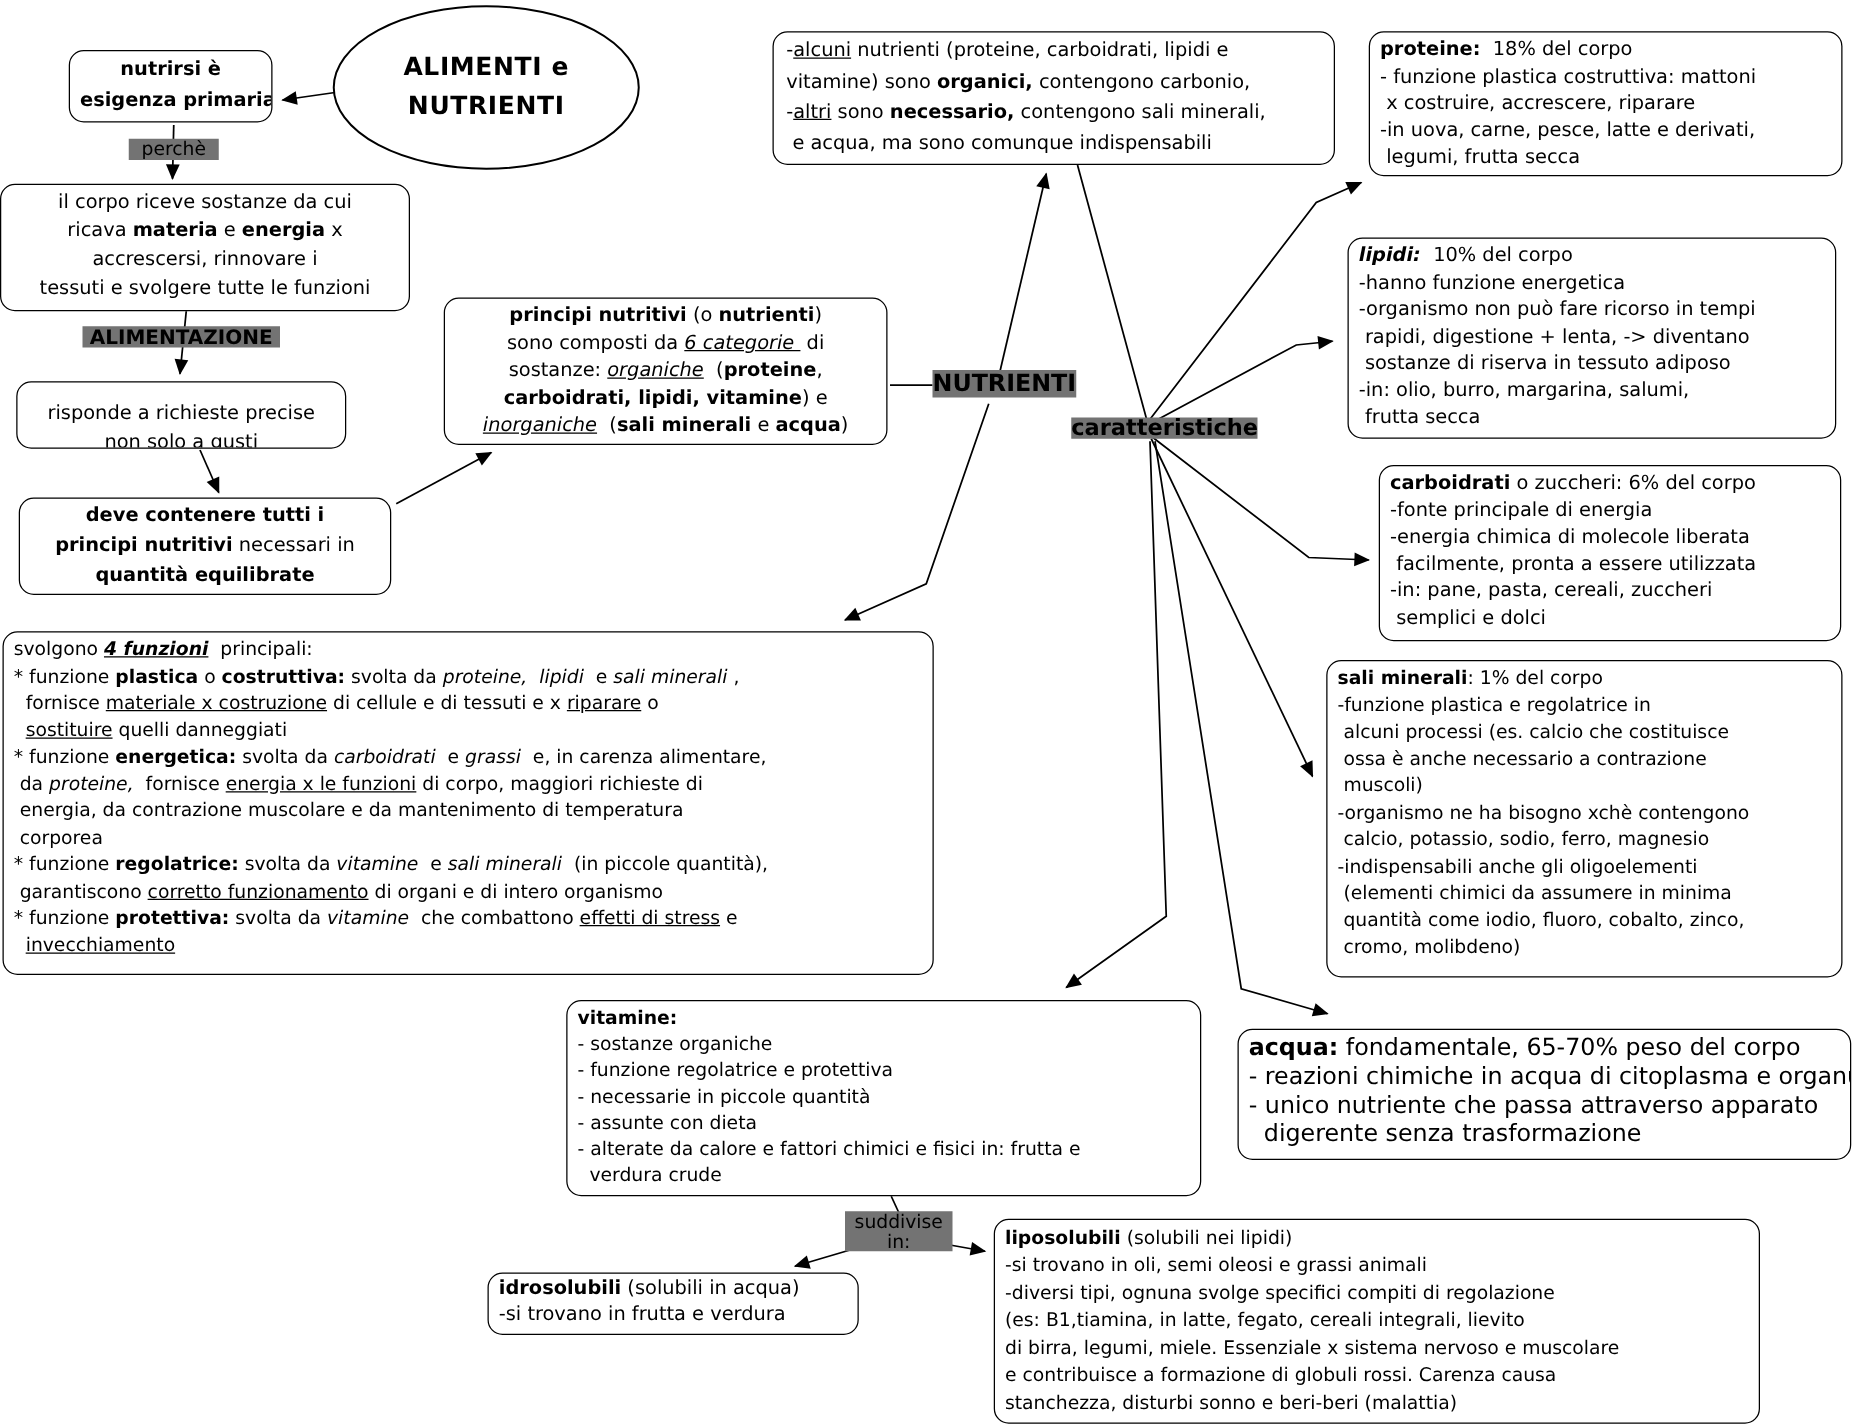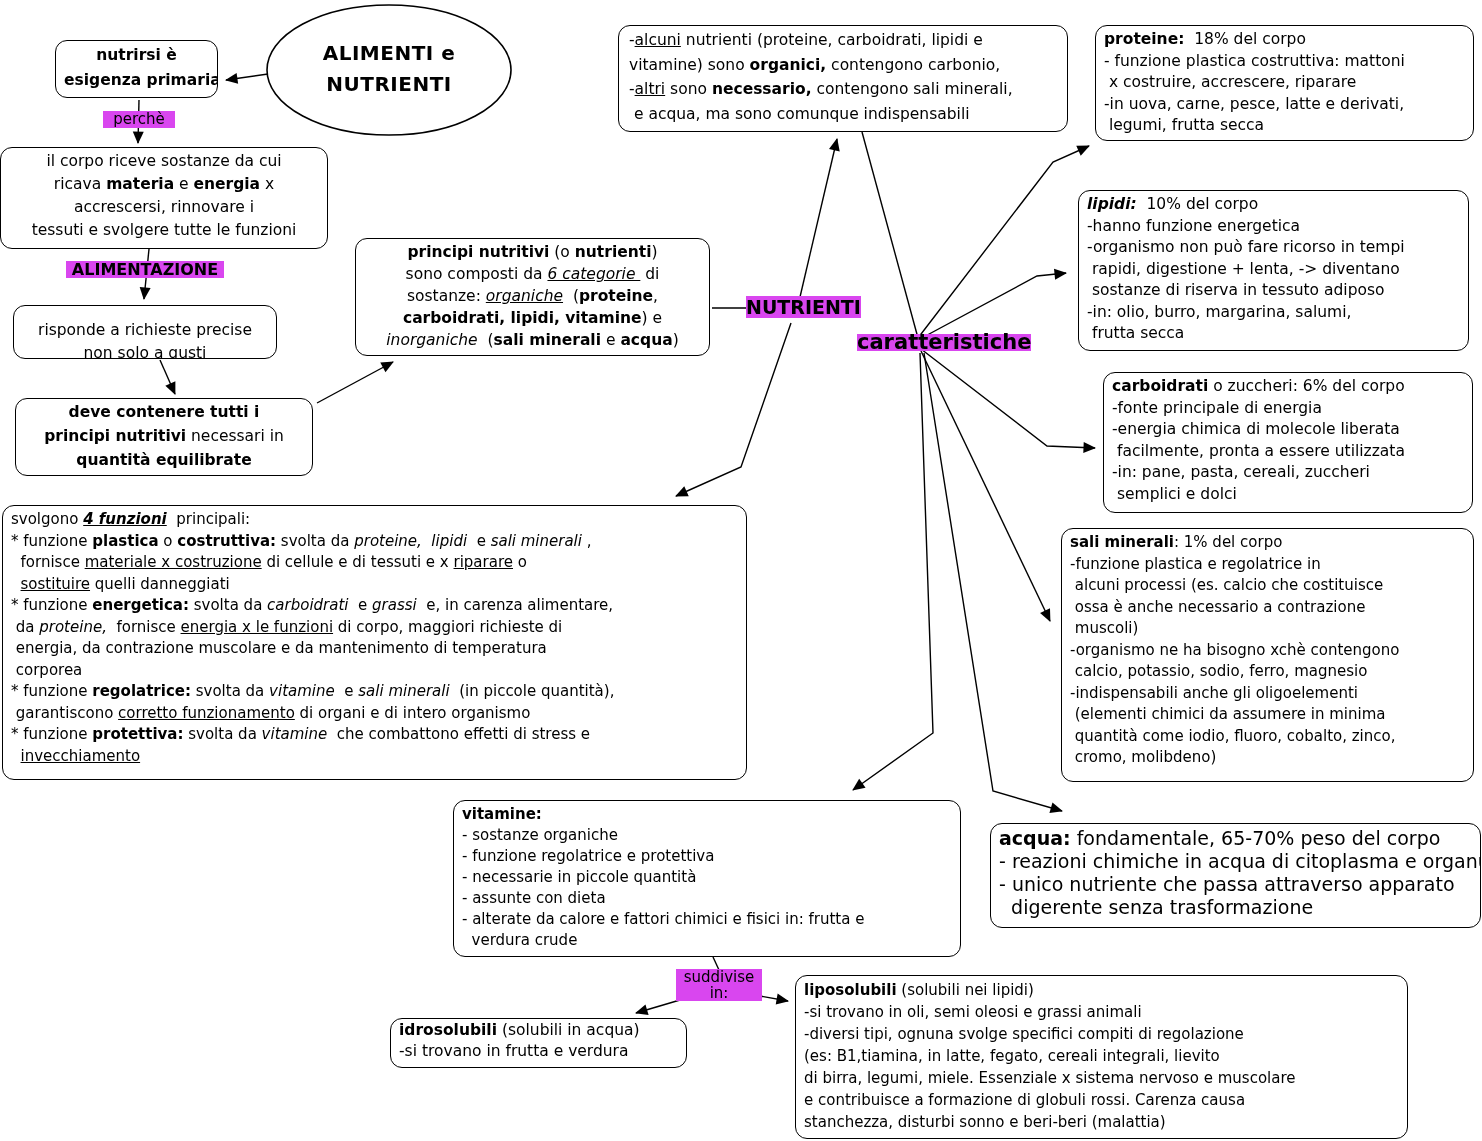--- a/index.html
+++ b/index.html
@@ -3,21 +3,21 @@
 <meta charset="utf-8">
 <style>
   html,body{margin:0;padding:0;background:#fff;}
   #canvas{position:relative;width:1482px;height:1141px;background:#fff;
           font-family:"DejaVu Sans","Liberation Sans",sans-serif;color:#000;overflow:hidden;}
   #wires{position:absolute;left:0;top:0;z-index:1;}
   .node{position:absolute;z-index:2;background:#fff;border:1.5px solid #000;border-radius:12px;
         box-sizing:border-box;font-size:15.5px;padding:3px 8px;overflow:hidden;}
   .node.center{text-align:center;}
   .tline{white-space:pre;}
-  .lbl{position:absolute;z-index:3;background:#d946ef;line-height:17px;}
+  .lbl{position:absolute;z-index:3;background:#737373;line-height:17px;}
   .lbl.center{text-align:center;}
   .bold{font-weight:bold;}
   #title{position:absolute;z-index:2;left:267px;top:38px;width:244px;text-align:center;
          font-size:20px;font-weight:bold;line-height:31px;letter-spacing:0.5px;}
 </style>
 </head>
 <body>
 
 <div id="canvas">
 
@@ -76,21 +76,21 @@
       <div class="tline"><span style="font-weight: bold;">deve contenere tutti i</span></div>
       <div class="tline"><span style="font-weight: bold;">principi nutritivi</span><span> necessari in</span></div>
       <div class="tline"><span style="font-weight: bold;">quantità equilibrate</span></div>
     </div>
 
   <div class="node center" style="left:355px;top:238px;width:355px;height:118px;line-height:22px;padding-top:2px;">
       <div class="tline"><span style="font-weight: bold;">principi nutritivi</span><span> (o </span><span style="font-weight: bold;">nutrienti</span><span>)</span></div>
       <div class="tline"><span>sono composti da </span><span style="font-style: italic; text-decoration: underline;">6 categorie </span><span> di</span></div>
       <div class="tline"><span>sostanze: </span><span style="font-style: italic; text-decoration: underline;">organiche</span><span>  (</span><span style="font-weight: bold;">proteine</span><span>,</span></div>
       <div class="tline"><span style="font-weight: bold;">carboidrati, lipidi, vitamine</span><span>) e</span></div>
-      <div class="tline"><span style="font-style: italic; ">inorganiche</span><span>  (</span><span style="font-weight: bold;">sali minerali</span><span> e </span><span style="font-weight: bold;">acqua</span><span>)</span></div>
+      <div class="tline"><span style="font-style: italic; text-decoration: underline;">inorganiche</span><span>  (</span><span style="font-weight: bold;">sali minerali</span><span> e </span><span style="font-weight: bold;">acqua</span><span>)</span></div>
     </div>
 
   <div class="node" style="left:618px;top:25px;width:450px;height:107px;line-height:24.5px;padding:2px 10px;">
       <div class="tline"><span>-</span><span style="text-decoration: underline;">alcuni</span><span> nutrienti (proteine, carboidrati, lipidi e</span></div>
       <div class="tline"><span>vitamine) sono </span><span style="font-weight: bold;">organici,</span><span> contengono carbonio,</span></div>
       <div class="tline"><span>-</span><span style="text-decoration: underline;">altri</span><span> sono </span><span style="font-weight: bold;">necessario,</span><span> contengono sali minerali,</span></div>
       <div class="tline"><span> e acqua, ma sono comunque indispensabili</span></div>
     </div>
 
   <div class="node" style="left:1095px;top:25px;width:379px;height:116px;line-height:21.5px;">
@@ -138,21 +138,21 @@
       <div class="tline"><span>svolgono </span><span style="font-weight: bold; font-style: italic; text-decoration: underline; margin-top: 39px;">4 funzioni</span><span>  principali:</span></div>
       <div class="tline"><span>* funzione </span><span style="font-weight: bold;">plastica</span><span> o </span><span style="font-weight: bold;">costruttiva:</span><span> svolta da </span><span style="font-style: italic;">proteine,  lipidi</span><span>  e </span><span style="font-style: italic;">sali minerali</span><span> ,</span></div>
       <div class="tline"><span>  fornisce </span><span style="text-decoration: underline;">materiale x costruzione</span><span> di cellule e di tessuti e x </span><span style="text-decoration: underline;">riparare</span><span> o</span></div>
       <div class="tline"><span>  </span><span style="text-decoration: underline;">sostituire</span><span> quelli danneggiati</span></div>
       <div class="tline"><span>* funzione </span><span style="font-weight: bold;">energetica:</span><span> svolta da </span><span style="font-style: italic;">carboidrati</span><span>  e </span><span style="font-style: italic;">grassi</span><span>  e, in carenza alimentare,</span></div>
       <div class="tline"><span> da </span><span style="font-style: italic;">proteine,</span><span>  fornisce </span><span style="text-decoration: underline;">energia x le funzioni</span><span> di corpo, maggiori richieste di</span></div>
       <div class="tline"><span> energia, da contrazione muscolare e da mantenimento di temperatura</span></div>
       <div class="tline"><span> corporea</span></div>
       <div class="tline"><span>* funzione </span><span style="font-weight: bold;">regolatrice:</span><span> svolta da </span><span style="font-style: italic;">vitamine</span><span>  e </span><span style="font-style: italic;">sali minerali</span><span>  (in piccole quantità),</span></div>
       <div class="tline"><span> garantiscono </span><span style="text-decoration: underline;">corretto funzionamento</span><span> di organi e di intero organismo</span></div>
-      <div class="tline"><span>* funzione </span><span style="font-weight: bold;">protettiva:</span><span> svolta da </span><span style="font-style: italic;">vitamine</span><span>  che combattono </span><span style="">effetti di stress</span><span> e</span></div>
+      <div class="tline"><span>* funzione </span><span style="font-weight: bold;">protettiva:</span><span> svolta da </span><span style="font-style: italic;">vitamine</span><span>  che combattono </span><span style="text-decoration: underline;">effetti di stress</span><span> e</span></div>
       <div class="tline"><span>  </span><span style="text-decoration: underline;">invecchiamento</span></div>
     </div>
 
   <div class="node" style="left:453px;top:800px;width:508px;height:157px;line-height:21px;font-size:15px;">
       <div class="tline"><span style="font-weight: bold;">vitamine:</span></div>
       <div class="tline"><span>- sostanze organiche</span></div>
       <div class="tline"><span>- funzione regolatrice e protettiva</span></div>
       <div class="tline"><span>- necessarie in piccole quantità</span></div>
       <div class="tline"><span>- assunte con dieta</span></div>
       <div class="tline"><span>- alterate da calore e fattori chimici e fisici in: frutta e</span></div>
@@ -180,20 +180,20 @@
       <div class="tline"><span>e contribuisce a formazione di globuli rossi. Carenza causa</span></div>
       <div class="tline"><span>stanchezza, disturbi sonno e beri-beri (malattia)</span></div>
     </div>
 
   <div class="lbl center" style="left:103px;top:111px;width:72px;font-size:15px;">perchè</div>
 
   <div class="lbl center bold" style="left:66px;top:261px;width:158px;font-size:16px;">ALIMENTAZIONE</div>
 
   <div class="lbl bold" style="left:746px;top:296px;font-size:19px;line-height:22px;">NUTRIENTI</div>
 
-  <div class="lbl bold" style="left:857px;top:334px;font-size:21px;">caratteristiche</div>
+  <div class="lbl bold" style="left:857px;top:334px;font-size:18px;">caratteristiche</div>
 
   <div class="lbl center" style="left:676px;top:969px;width:86px;font-size:15px;line-height:16px;">
     <div>suddivise</div>
     <div>in:</div>
   </div>
 
 </div>
 
 </body></html>

